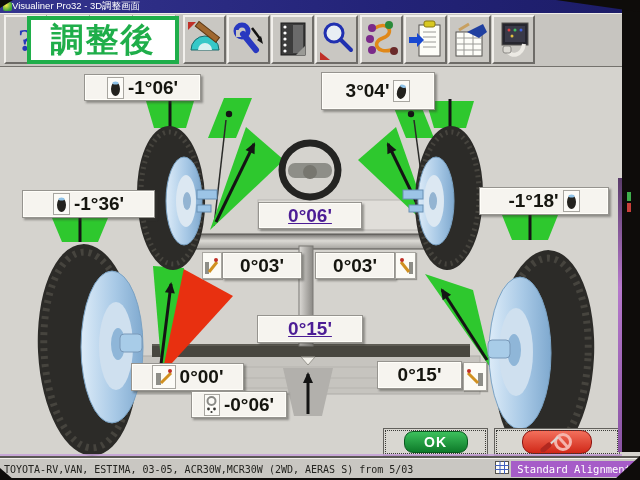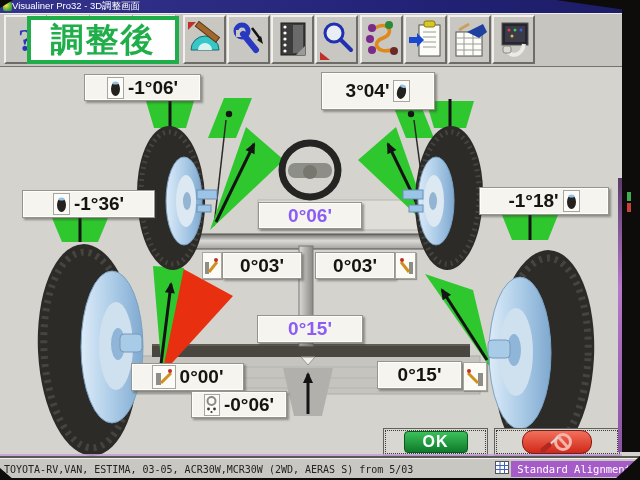--- a/index.html
+++ b/index.html
@@ -20,34 +20,34 @@
     display:flex;align-items:center;justify-content:center;}
   .overlay-label{position:absolute;left:27px;top:16px;width:152px;height:48px;z-index:4;
     background:#ffffff;border:4px solid #1fae4a;color:#1fae4a;font-weight:bold;font-size:33px;
     display:flex;align-items:center;justify-content:center;letter-spacing:2px;box-sizing:border-box;}
 
   
   .panel{position:absolute;z-index:3;background:#f6f4ef;border:1px solid #96948f;
     box-shadow:1.5px 1.5px 2px rgba(55,55,50,.45), inset 0 0 0 1px #fffef9;
     display:flex;align-items:center;justify-content:center;gap:4px;
     font-weight:bold;font-size:19px;color:#15150f;box-sizing:border-box;}
-  .panel.green{color:#8b5cf6;}
+  .panel.green{color:#4c1d95;text-decoration:underline;}
   .iconbox{width:17px;height:22px;background:#fcfbf7;border:1px solid #a8a6a0;box-sizing:border-box;
     display:flex;align-items:center;justify-content:center;flex:0 0 auto;}
   .iconbox svg{display:block;}
   .adj{position:absolute;z-index:3;background:#fcfbf6;border:1px solid #a8a6a0;
     box-shadow:1px 1px 1px rgba(60,60,55,.4);display:flex;align-items:center;justify-content:center;box-sizing:border-box;}
 
   
   .wbtn{position:absolute;z-index:3;background:#d9d7d1;border:1px solid #62605c;
     outline:1px dotted #3a3a36;outline-offset:-3px;
     display:flex;align-items:center;justify-content:center;box-sizing:border-box;}
   .pill{display:flex;align-items:center;justify-content:center;}
-  .green-pill{width:62px;height:20px;border-radius:4px;border:1px solid #0a5a20;
-    background:linear-gradient(#3cc05c,#0e7a2a);color:#fff;font-weight:bold;font-size:16px;letter-spacing:1px;}
+  .green-pill{width:62px;height:20px;border-radius:9px;border:1px solid #0a5a20;
+    background:linear-gradient(#3cc05c,#0e7a2a);color:#fff;font-weight:bold;font-size:14px;letter-spacing:1px;}
   .red-pill{width:68px;height:22px;border-radius:11px;border:1px solid #8e1410;
     background:linear-gradient(#f3705c,#d02818);}
 
   
   .statusbar{position:absolute;left:0;top:458px;width:640px;height:21px;z-index:3;
     background:#c9c7c2;border-top:1px solid #f2f0ec;box-shadow:0 -2px 0 #5a5854;
     display:flex;align-items:center;box-sizing:border-box;}
   .vtext{flex:1;font-family:"DejaVu Sans Mono",monospace;font-size:10px;color:#23231f;
     padding-left:4px;white-space:nowrap;overflow:hidden;}
   .grid-icon{flex:0 0 auto;margin:0 2px;}

